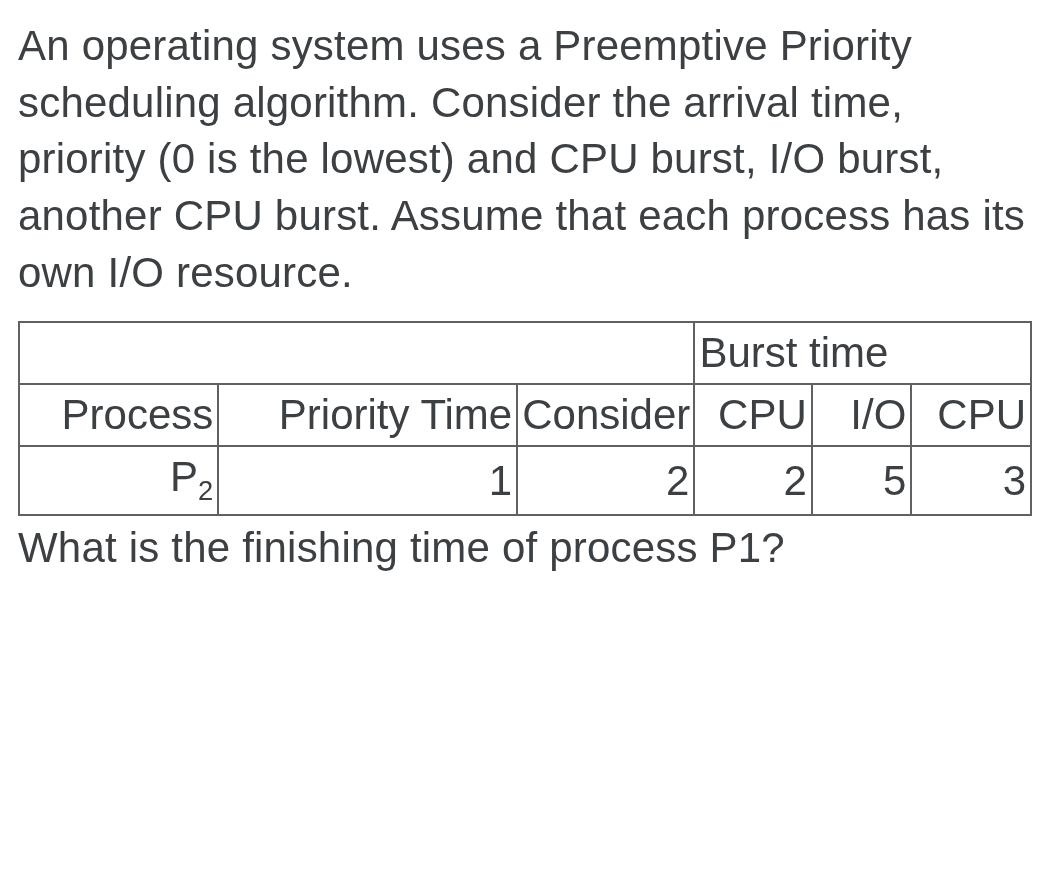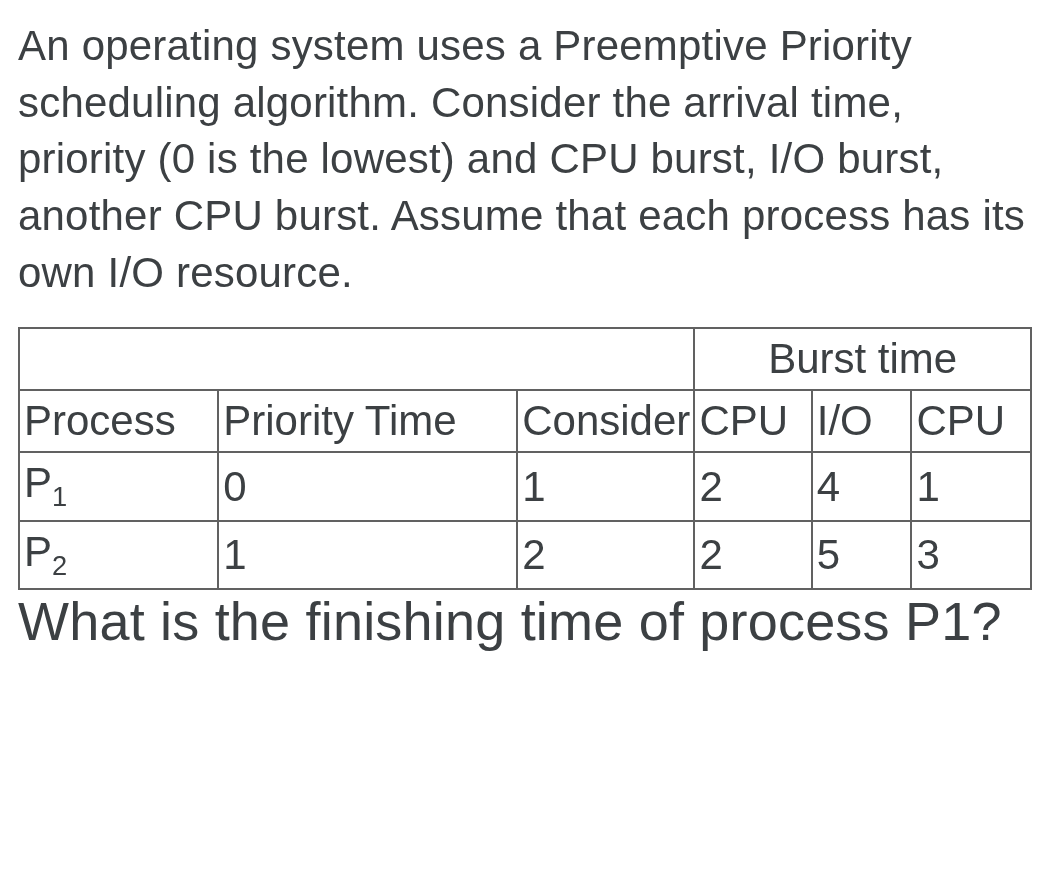--- a/index.html
+++ b/index.html
@@ -7,52 +7,53 @@
     padding: 18px;
     font-family: Arial, Helvetica, sans-serif;
     background: #ffffff;
     color: #3c4043;
     width: 1052px;
     box-sizing: border-box;
   }
   .question-text {
     font-size: 42px;
     line-height: 1.35;
-    margin-bottom: 26px;
+    margin-bottom: 20px;
     letter-spacing: 0.2px;
   }
   table {
     border-collapse: collapse;
     width: 1014px;
     table-layout: fixed;
   }
   table, th, td {
     border: 2px solid #616161;
   }
   th, td {
     font-weight: normal;
     font-size: 42px;
     padding: 6px 4px;
-    text-align: left;
+    text-align: right;
     vertical-align: middle;
     color: #3c4043;
   }
   .col-process { width: 180px; }
   .col-arrival { width: 270px; }
   .col-priority { width: 160px; }
   .col-cpu1 { width: 106px; }
   .col-io  { width: 90px; }
   .col-cpu2 { width: 108px; }
-  .burst-group { text-align: center; }
+  .burst-group { text-align: left; }
   .process-name .sub {
     font-size: 0.65em;
     vertical-align: sub;
   }
   .followup {
-    font-size: 54px;
+    font-size: 42px;
+    margin-top: 8px;
     letter-spacing: 0.2px;
   }
 </style>
 </head>
 <body>
 
 <div class="question-text">An operating system uses a Preemptive Priority scheduling algorithm. Consider the arrival time, priority (0 is the lowest) and CPU burst, I/O burst, another CPU burst. Assume that each process has its own I/O resource.</div>
 
 <table>
   <colgroup>
@@ -72,28 +73,20 @@
       <th>Process</th>
       <th>Priority Time</th>
       <th>Consider</th>
       <th>CPU</th>
       <th>I/O</th>
       <th>CPU</th>
     </tr>
   </thead>
   <tbody>
     <tr>
-      <td class="process-name"><span>P</span><span class="sub">1</span></td>
-      <td>0</td>
-      <td>1</td>
-      <td>2</td>
-      <td>4</td>
-      <td>1</td>
-    </tr>
-    <tr>
       <td class="process-name"><span>P</span><span class="sub">2</span></td>
       <td>1</td>
       <td>2</td>
       <td>2</td>
       <td>5</td>
       <td>3</td>
     </tr>
   </tbody>
 </table>
 

